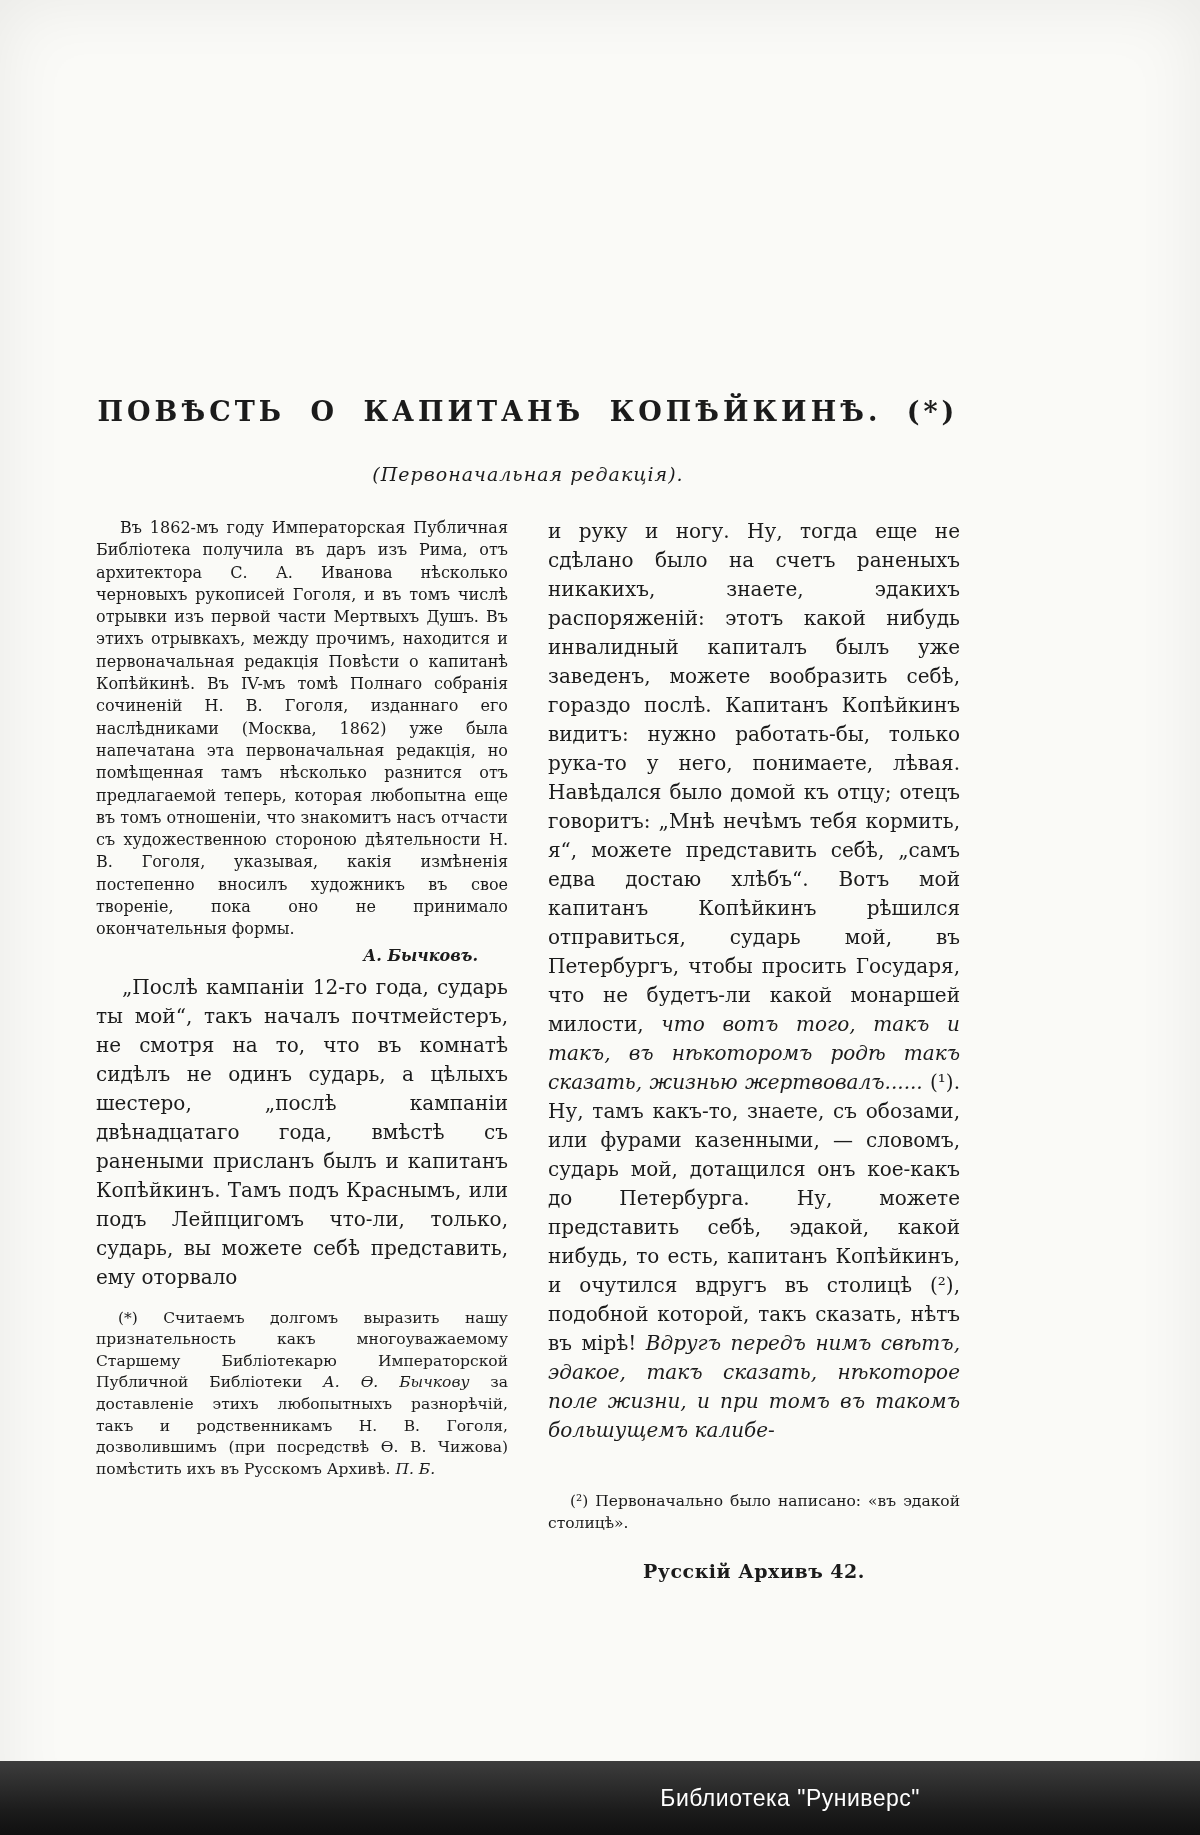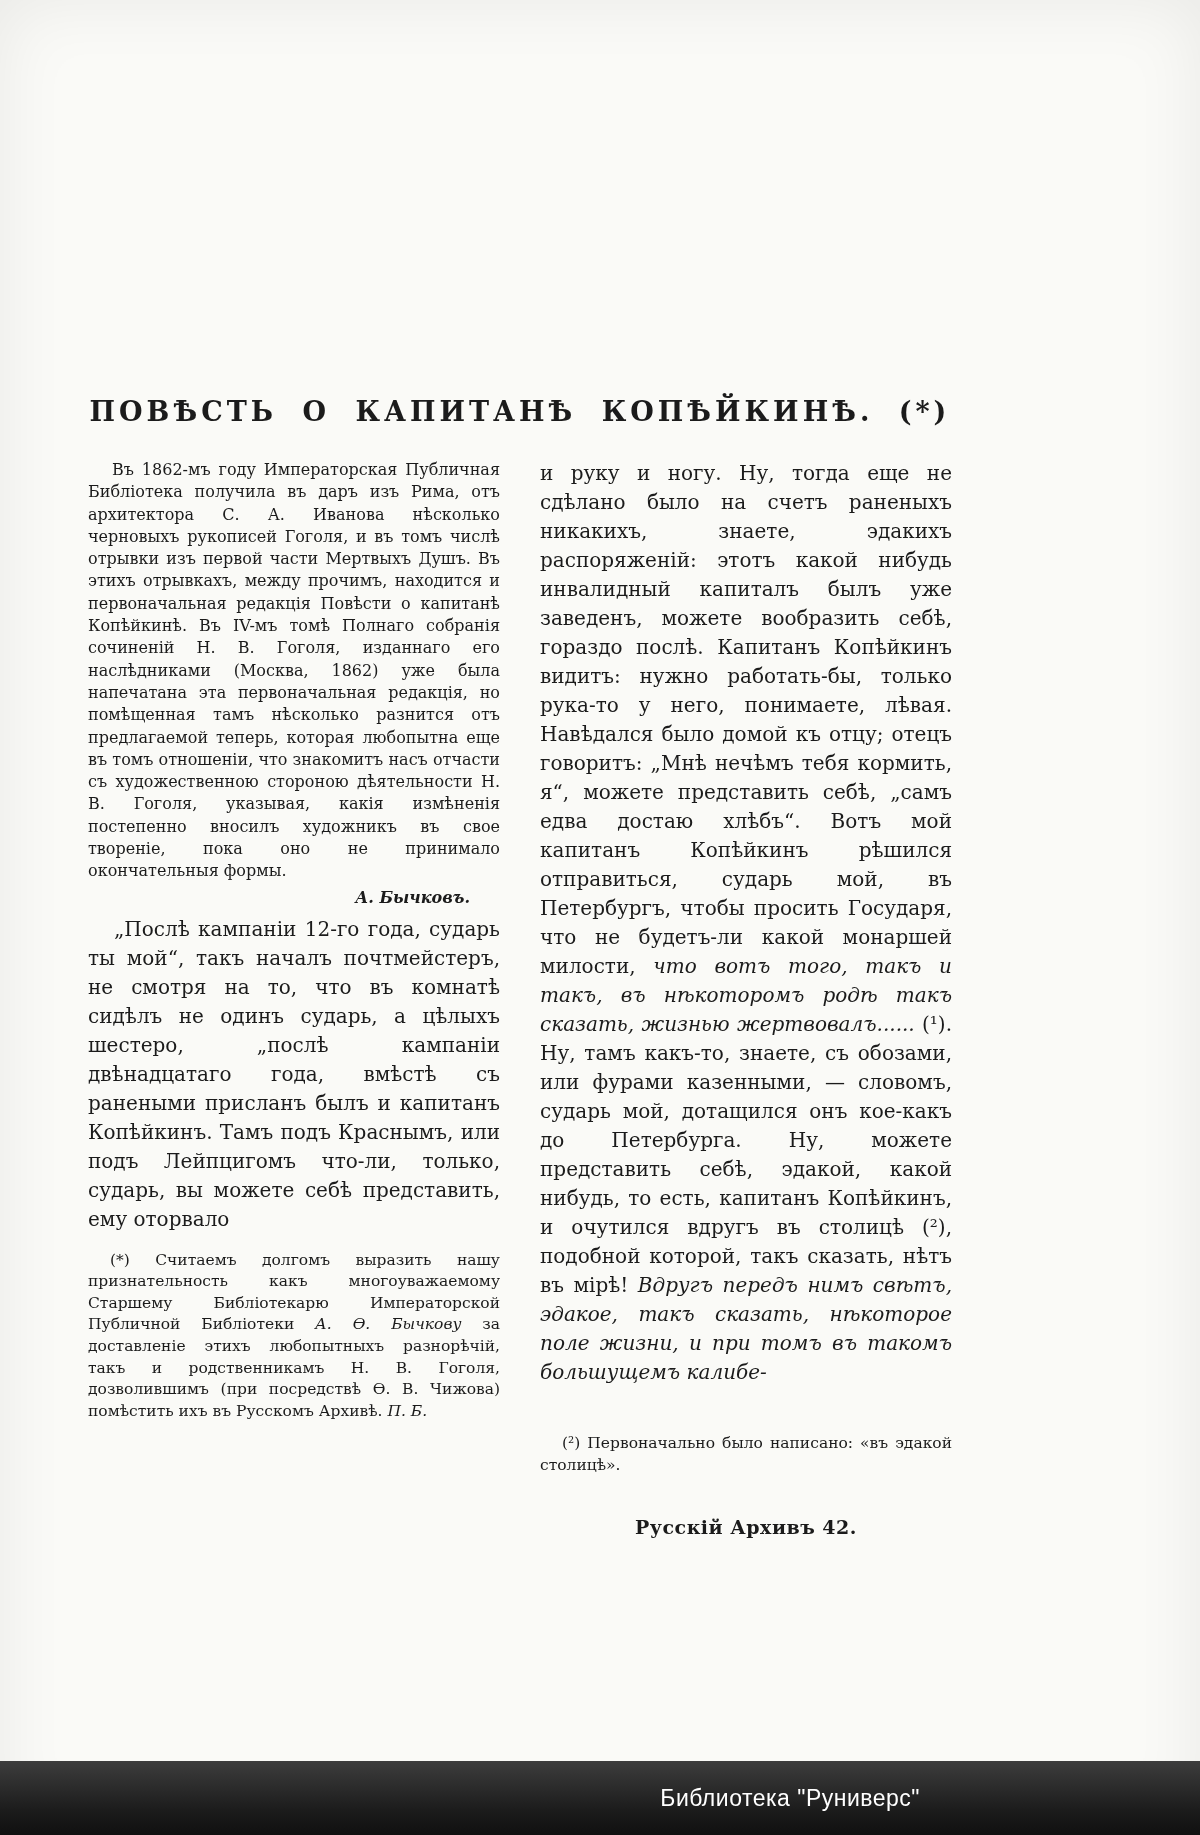--- a/index.html
+++ b/index.html
@@ -12,21 +12,21 @@
   .page {
     position: relative;
     width: 1200px; height: 1835px;
     background: #fafaf7;
     overflow: hidden;
     color: #1b1b1b;
     box-shadow: inset 0 0 70px rgba(0,0,0,0.07);
   }
   .content {
     position: absolute;
-    top: 396px; left: 88px;
+    top: 396px; left: 96px;
     width: 864px;
   }
   .title {
     text-align: center;
     font-size: 27px;
     font-weight: bold;
     letter-spacing: 4px;
     word-spacing: 12px;
     white-space: nowrap;
   }
@@ -69,21 +69,21 @@
     text-align: justify;
   }
   .footnote p { text-indent: 22px; }
   .footnote p + p { margin-top: 3px; }
   .left .footnote { margin-top: 16px; }
   .right .footnote { margin-top: 46px; }
   .archive-sig {
     text-align: center;
     font-weight: bold;
     font-size: 19px;
-    margin-top: 40px;
+    margin-top: 26px;
     letter-spacing: 0.5px;
   }
   .watermark-bar {
     position: absolute;
     left: 0; bottom: 0;
     width: 1200px; height: 74px;
     background: linear-gradient(180deg, #3d3d3d 0%, #1a1a1a 70%, #101010 100%);
     display: flex;
     align-items: center;
     justify-content: flex-end;
@@ -97,20 +97,21 @@
   }
 </style>
 </head>
 <body>
 
 <div class="page">
   <div class="content">
 
     <h1 class="title">ПОВѢСТЬ О КАПИТАНѢ КОПѢЙКИНѢ. (*)</h1>
 
+    <div class="subtitle">(Первоначальная редакція).</div>
 
     <div class="columns">
 
       <div class="col left">
         <p class="intro">Въ 1862-мъ году Императорская Публичная Библіотека получила въ даръ изъ Рима, отъ архитектора С. А. Иванова нѣсколько черновыхъ рукописей Гоголя, и въ томъ числѣ отрывки изъ первой части Мертвыхъ Душъ. Въ этихъ отрывкахъ, между прочимъ, находится и первоначальная редакція Повѣсти о капитанѣ Копѣйкинѣ. Въ IV-мъ томѣ Полнаго собранія сочиненій Н. В. Гоголя, изданнаго его наслѣдниками (Москва, 1862) уже была напечатана эта первоначальная редакція, но помѣщенная тамъ нѣсколько разнится отъ предлагаемой теперь, которая любопытна еще въ томъ отношеніи, что знакомитъ насъ отчасти съ художественною стороною дѣятельности Н. В. Гоголя, указывая, какія измѣненія постепенно вносилъ художникъ въ свое твореніе, пока оно не принимало окончательныя формы.</p>
         <p class="signature">А. Бычковъ.</p>
         <p class="main-text">„Послѣ кампаніи 12-го года, сударь ты мой“, такъ началъ почтмейстеръ, не смотря на то, что въ комнатѣ сидѣлъ не одинъ сударь, а цѣлыхъ шестеро, „послѣ кампаніи двѣнадцатаго года, вмѣстѣ съ ранеными присланъ былъ и капитанъ Копѣйкинъ. Тамъ подъ Краснымъ, или подъ Лейпцигомъ что-ли, только, сударь, вы можете себѣ представить, ему оторвало</p>
         <div class="footnote">
           <p><span>(*) Считаемъ долгомъ выразить нашу признательность какъ многоуважаемому Старшему Библіотекарю Императорской Публичной Библіотеки </span><span class="it">А. Ѳ. Бычкову</span><span> за доставленіе этихъ любопытныхъ разнорѣчій, такъ и родственникамъ Н. В. Гоголя, дозволившимъ (при посредствѣ Ѳ. В. Чижова) помѣстить ихъ въ Русскомъ Архивѣ. </span><span class="it">П. Б.</span></p>
         </div>

